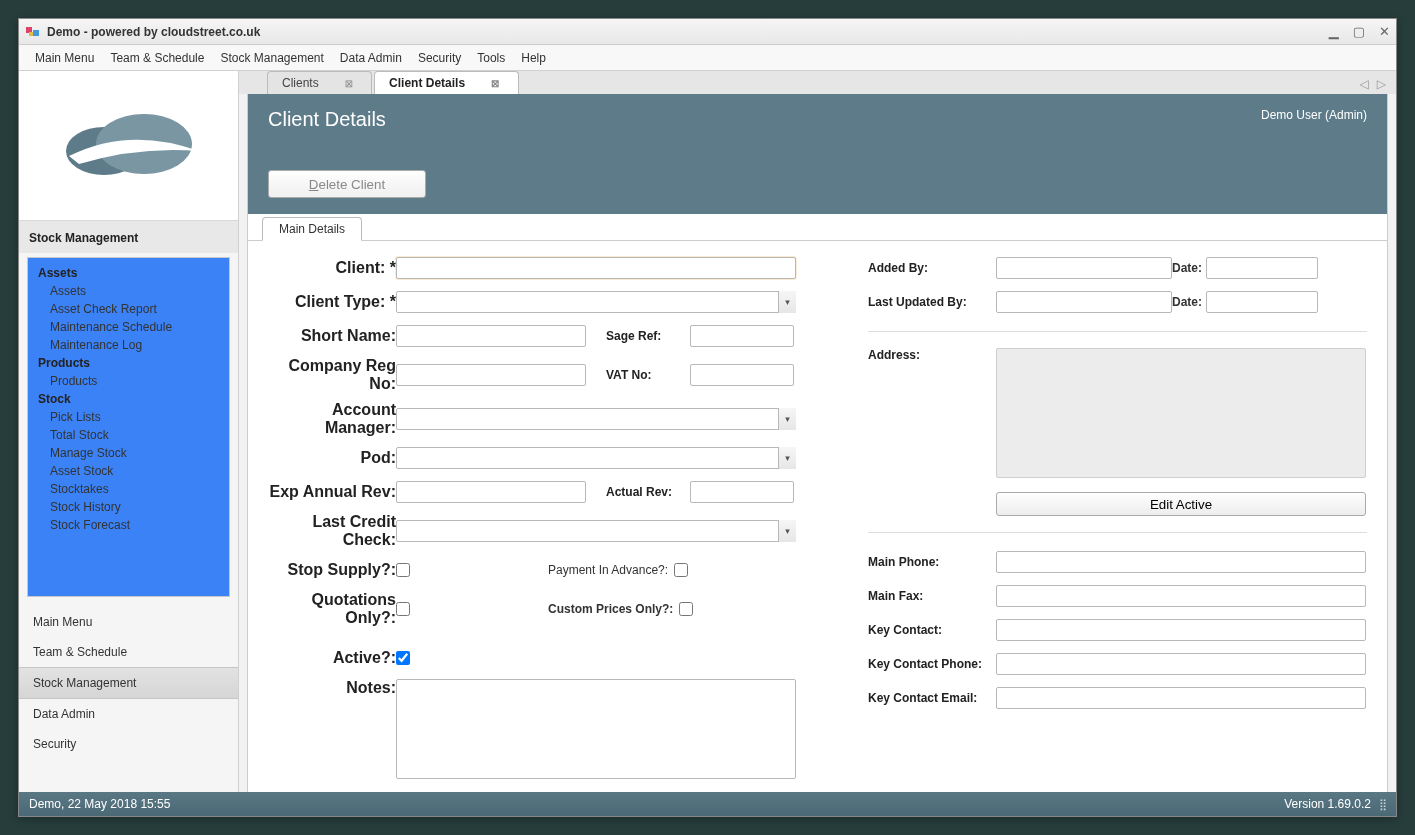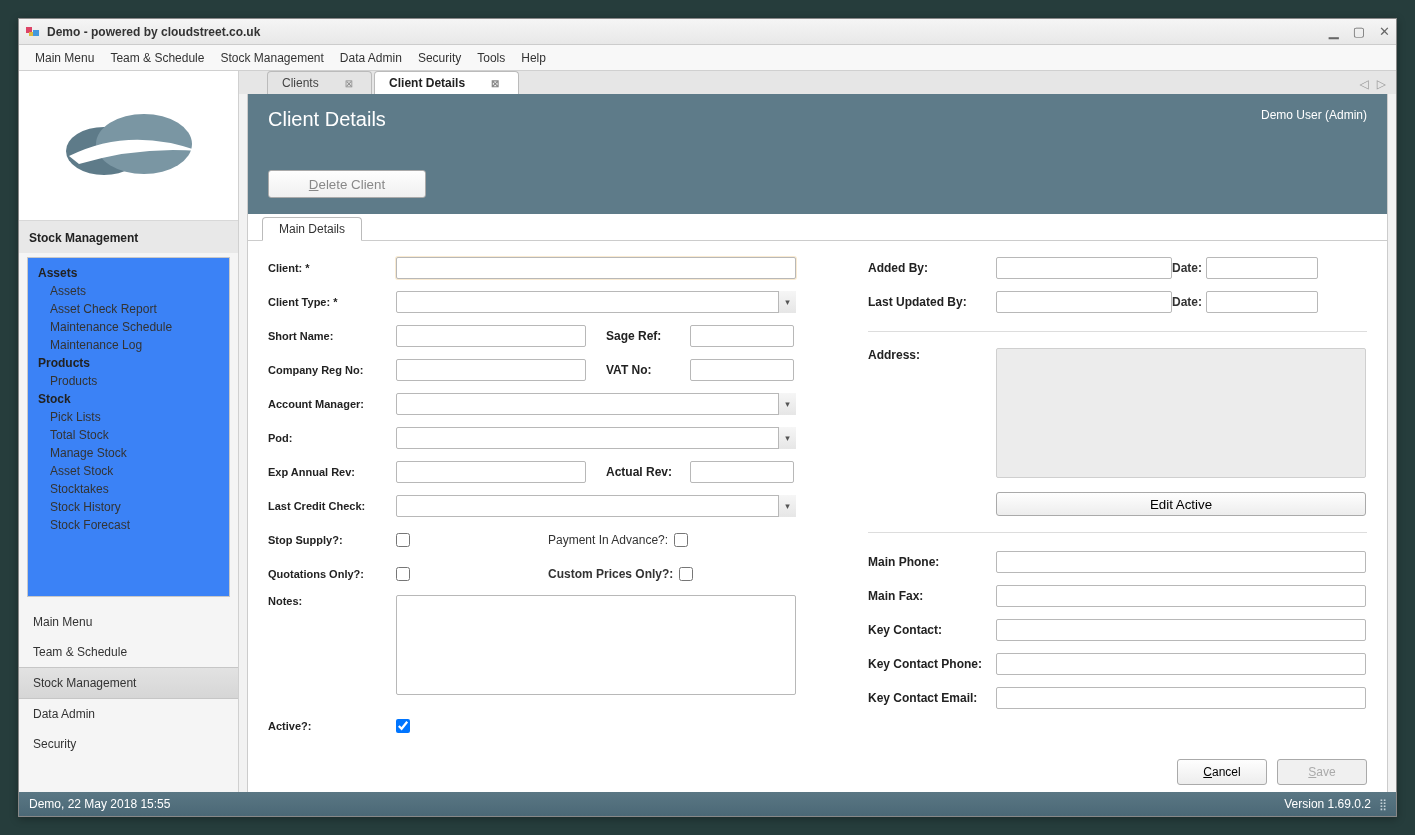--- a/index.html
+++ b/index.html
@@ -34,21 +34,21 @@
 .banner-title { font-size: 20px; font-weight: normal; }
 .banner-user { font-size: 12px; }
 .delete-btn { margin-top: 26px; width: 158px; height: 28px; background: linear-gradient(#fefefe,#f0f0f0); border: 1px solid #aaa; border-radius: 3px; color: #888; cursor: pointer; }
 .inner-tabstrip { height: 26px; display: flex; align-items: flex-end; padding: 8px 14px 0 14px; background: #fff; }
 .inner-tab { padding: 4px 16px; background: #fff; border: 1px solid #bbb; border-bottom: 1px solid #fff; border-radius: 4px 4px 0 0; font-size: 12px; position: relative; top: 1px; }
 .form-area { flex:1; border-top: 1px solid #ccc; padding: 14px 20px; display:flex; gap: 60px; }
 .form-col { display: flex; flex-direction: column; gap: 8px; }
 .form-col.left { width: 540px; }
 .form-col.right { flex:1; }
 .form-row { display: flex; align-items: center; min-height: 26px; }
-.form-label { width: 128px; flex-shrink: 0; font-weight: bold; color: #222; font-size: 11px; }
+.form-label { width: 128px; flex-shrink: 0; font-weight: bold; color: #222; font-size: 16px; text-align: right; }
 .form-label2 { width: 104px; flex-shrink: 0; font-weight: bold; color: #222; font-size: 12px; text-align:left; padding-left: 20px; }
 .form-label-r { width: 128px; flex-shrink: 0; font-weight: bold; color: #222; font-size: 12px; }
 input[type=text].field, .field { height: 22px; border: 1px solid #b8b8b8; border-radius: 2px; padding: 2px 4px; font-size: 12px; background: #fff; }
 .field.focused { border: 1px solid #d4a24a; box-shadow: 0 0 0 1px rgba(230,170,70,0.25); }
 .field.readonly { background: #ececec; color: #666; border-color: #cfcfcf; }
 .field.w400 { width: 400px; }
 .field.w190 { width: 190px; }
 .field.w104 { width: 104px; }
 .field.w110 { width: 112px; }
 .select-wrap { position: relative; display: inline-block; }
@@ -210,27 +210,27 @@
               <div style="font-weight:normal">Payment In Advance?:</div>
               <input type="checkbox" class="checkbox" style="margin-left: 6px;">
             </div>
             <div class="form-row">
               <div class="form-label">Quotations Only?:</div>
               <input type="checkbox" class="checkbox" style="">
               <div style="width:138px"></div>
               <div style="font-weight:bold">Custom Prices Only?:</div>
               <input type="checkbox" class="checkbox" style="margin-left: 6px;">
             </div>
+            <div class="form-row" style="margin-top:10px">
+              <div class="form-label">Active?:</div>
+              <input type="checkbox" class="checkbox" checked="" style="">
+            </div>
             <div class="form-row" style="align-items:flex-start">
               <div class="form-label">Notes:</div>
               <textarea class="field w400" style=""></textarea>
-            </div>
-            <div class="form-row" style="margin-top:10px">
-              <div class="form-label">Active?:</div>
-              <input type="checkbox" class="checkbox" checked="" style="">
             </div>
           </div>
 
           <div class="form-col right">
             <div class="form-row">
               <div class="form-label-r">Added By:</div>
               <input type="text" class="field readonly" style="width: 176px;" value="">
               <div style="width:34px; text-align:right; font-weight:bold; padding-right:6px">Date:</div>
               <input type="text" class="field readonly w110" value="" style="">
             </div>

